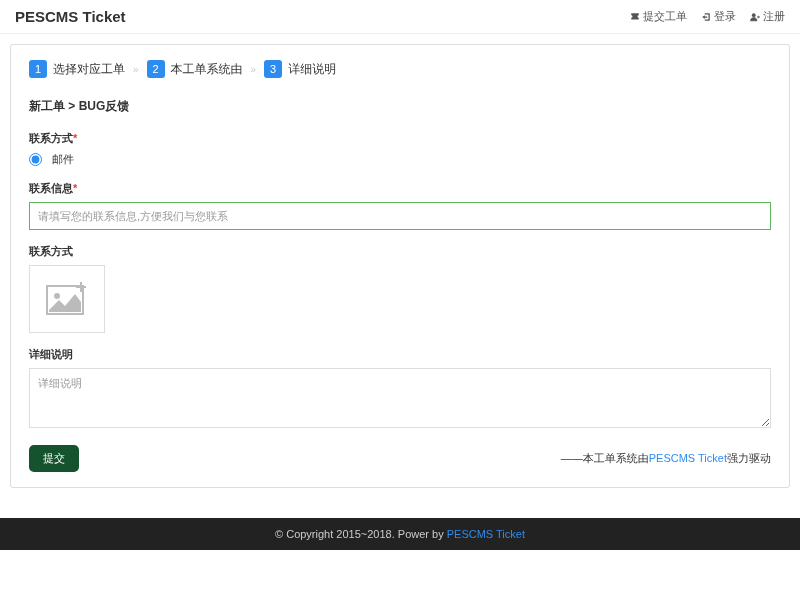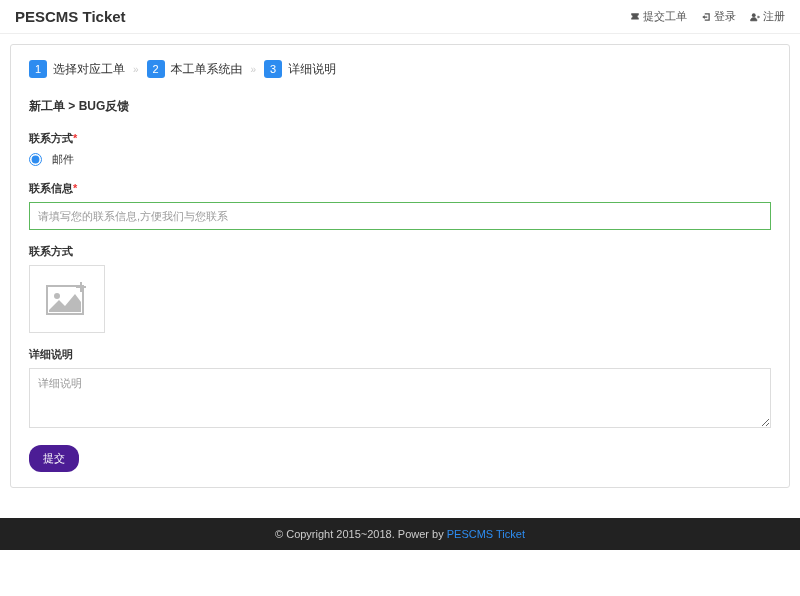--- a/index.html
+++ b/index.html
@@ -21,21 +21,21 @@
 .form-label { font-size: 11px; font-weight: bold; display: block; margin-bottom: 6px; }
 .required { color: #e33; }
 .radio-row { display: flex; align-items: center; gap: 10px; font-size: 11px; }
 .radio-row input { accent-color: #2d8cf0; }
 .form-input { width: 100%; border: 1px solid #5cb85c; padding: 7px 8px; font-size: 11px; color: #333; outline: none; }
 .form-input::placeholder { color: #999; }
 .upload-box { width: 76px; height: 68px; border: 1px solid #ddd; display: flex; align-items: center; justify-content: center; cursor: pointer; background: #fff; }
 .textarea { width: 100%; border: 1px solid #ddd; padding: 7px 8px; font-size: 11px; min-height: 60px; resize: vertical; font-family: inherit; }
 .textarea::placeholder { color: #999; }
 .form-footer { display: flex; justify-content: space-between; align-items: center; margin-top: 10px; }
-.submit-btn { background: #4c1d95; color: #fff; border: none; padding: 6px 14px; font-size: 11px; cursor: pointer; border-radius: 12px; }
+.submit-btn { background: #14532d; color: #fff; border: none; padding: 6px 14px; font-size: 11px; cursor: pointer; border-radius: 5px; }
 .credit { font-size: 11px; color: #333; }
 .credit a { color: #2d8cf0; text-decoration: none; }
 .footer { background: #222; color: #ccc; text-align: center; padding: 10px; font-size: 11px; margin-top: 20px; }
 .footer a { color: #2d8cf0; text-decoration: none; }
 </style>
 </head>
 <body>
 
 <div class="navbar">
   <div class="brand">PESCMS Ticket</div>
@@ -117,20 +117,23 @@
       </div>
     </div>
 
     <div class="form-group">
       <label class="form-label">详细说明</label>
       <textarea class="textarea" placeholder="详细说明" style=""></textarea>
     </div>
 
     <div class="form-footer">
       <button class="submit-btn">提交</button>
+      <div class="credit">
+        <span>——本工单系统由</span><a>PESCMS Ticket</a><span>强力驱动</span>
+      </div>
     </div>
 
   </div>
 </div>
 
 <div class="footer">
   <span>© Copyright 2015~2018. Power by </span><a>PESCMS Ticket</a>
 </div>
 
 </body></html>

